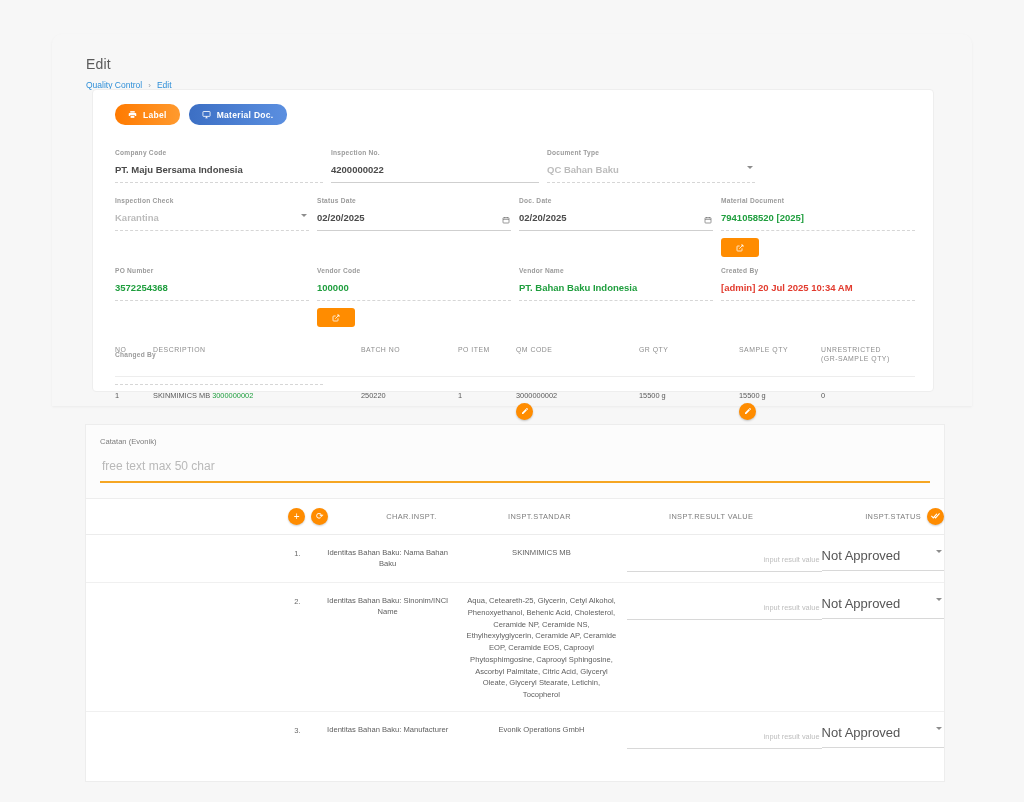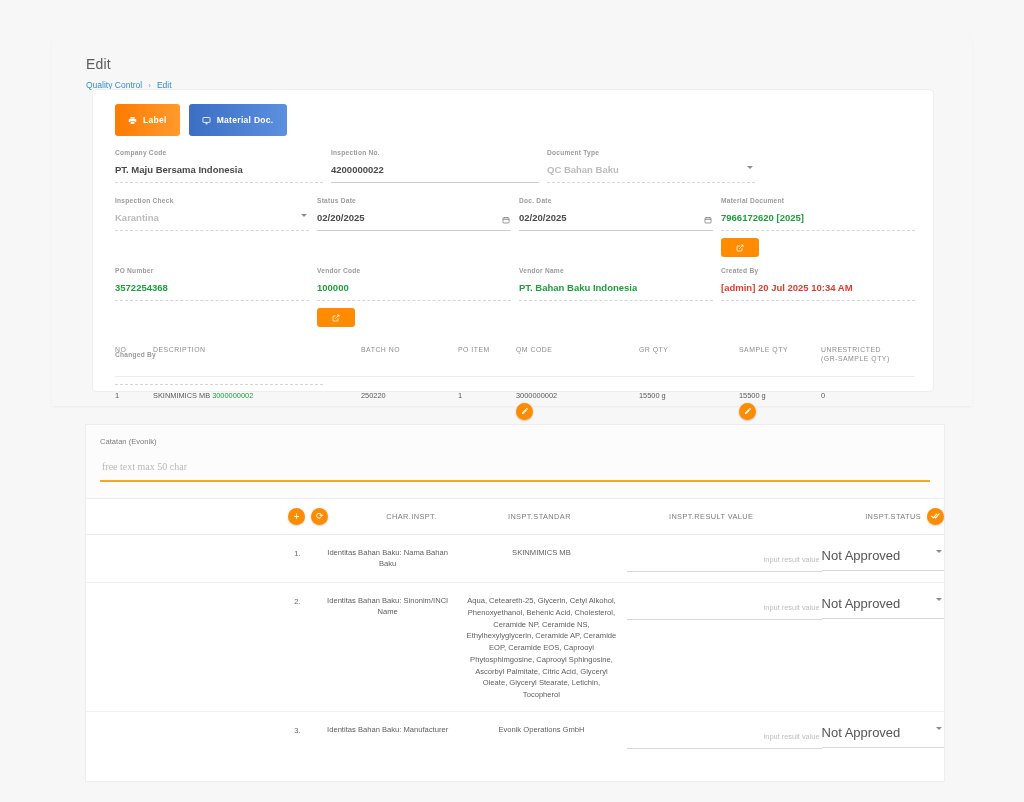--- a/index.html
+++ b/index.html
@@ -50,22 +50,22 @@
     width: 842px;
     height: 303px;
     background:#fff;
     border: 1px solid #eeeeee;
     border-radius: 4px;
   }
 
   
   .pill-row { position: absolute; left: 22px; top: 14px; display: flex; gap: 9px; }
   .pill {
-    height: 32px;
-    border-radius: 3px;
+    height: 21px;
+    border-radius: 10px;
     display: inline-flex;
     align-items: center;
     gap: 6px;
     padding: 0 13px;
     font-size: 8.5px;
     font-weight: bold;
     color: #ffffff;
     border: none;
     cursor: pointer;
     letter-spacing: .3px;
@@ -190,25 +190,25 @@
     background: #fcfcfc;
     border-bottom: 1px solid #ededed;
     padding: 12px 14px 0 14px;
   }
   .rm-label { font-size: 7.6px; color: #7d7d7d; margin-bottom: 10px; }
   .rm-input {
     width: 100%;
     border: none;
     border-bottom: 2px solid #f5a623;
     background: transparent;
-    font-size: 10px;
+    font-size: 12px;
     color: #555;
     padding: 0 0 8px 2px;
     outline: none;
-    font-family: Liberation Serif, serif;
+    font-family: Liberation Sans, sans-serif;
   }
   .rm-input::placeholder { color: #b9b9b9; }
 
   .insp-head {
     display: flex;
     align-items: center;
     height: 36px;
     border-bottom: 1px solid #ececec;
     padding-left: 14px;
   }
@@ -388,21 +388,21 @@
                   <rect x="3" y="5" width="18" height="16" rx="2"></rect>
                     <path d="M3 10h18M8 3v4M16 3v4"></path>
                 </svg>
               </span>
               <div class="f-underline solid"></div>
             </div>
           </div>
           <div class="f-col">
             <div class="field" style="height:70px;">
               <div class="f-label">Material Document</div>
-              <div class="f-value green">7966172620 [2025]</div>
+              <div class="f-value green">7941058520 [2025]</div>
               <div class="f-underline"></div>
               <button class="sq-btn">
                 <span>
                   <svg width="8" height="8" viewBox="0 0 24 24" fill="none" stroke="#fff" stroke-width="2.4">
                     <path d="M18 13v6a2 2 0 0 1-2 2H5a2 2 0 0 1-2-2V8a2 2 0 0 1 2-2h6"></path>
                     <path d="M15 3h6v6M10 14L21 3"></path>
                   </svg>
                 </span>
               </button>
             </div>

